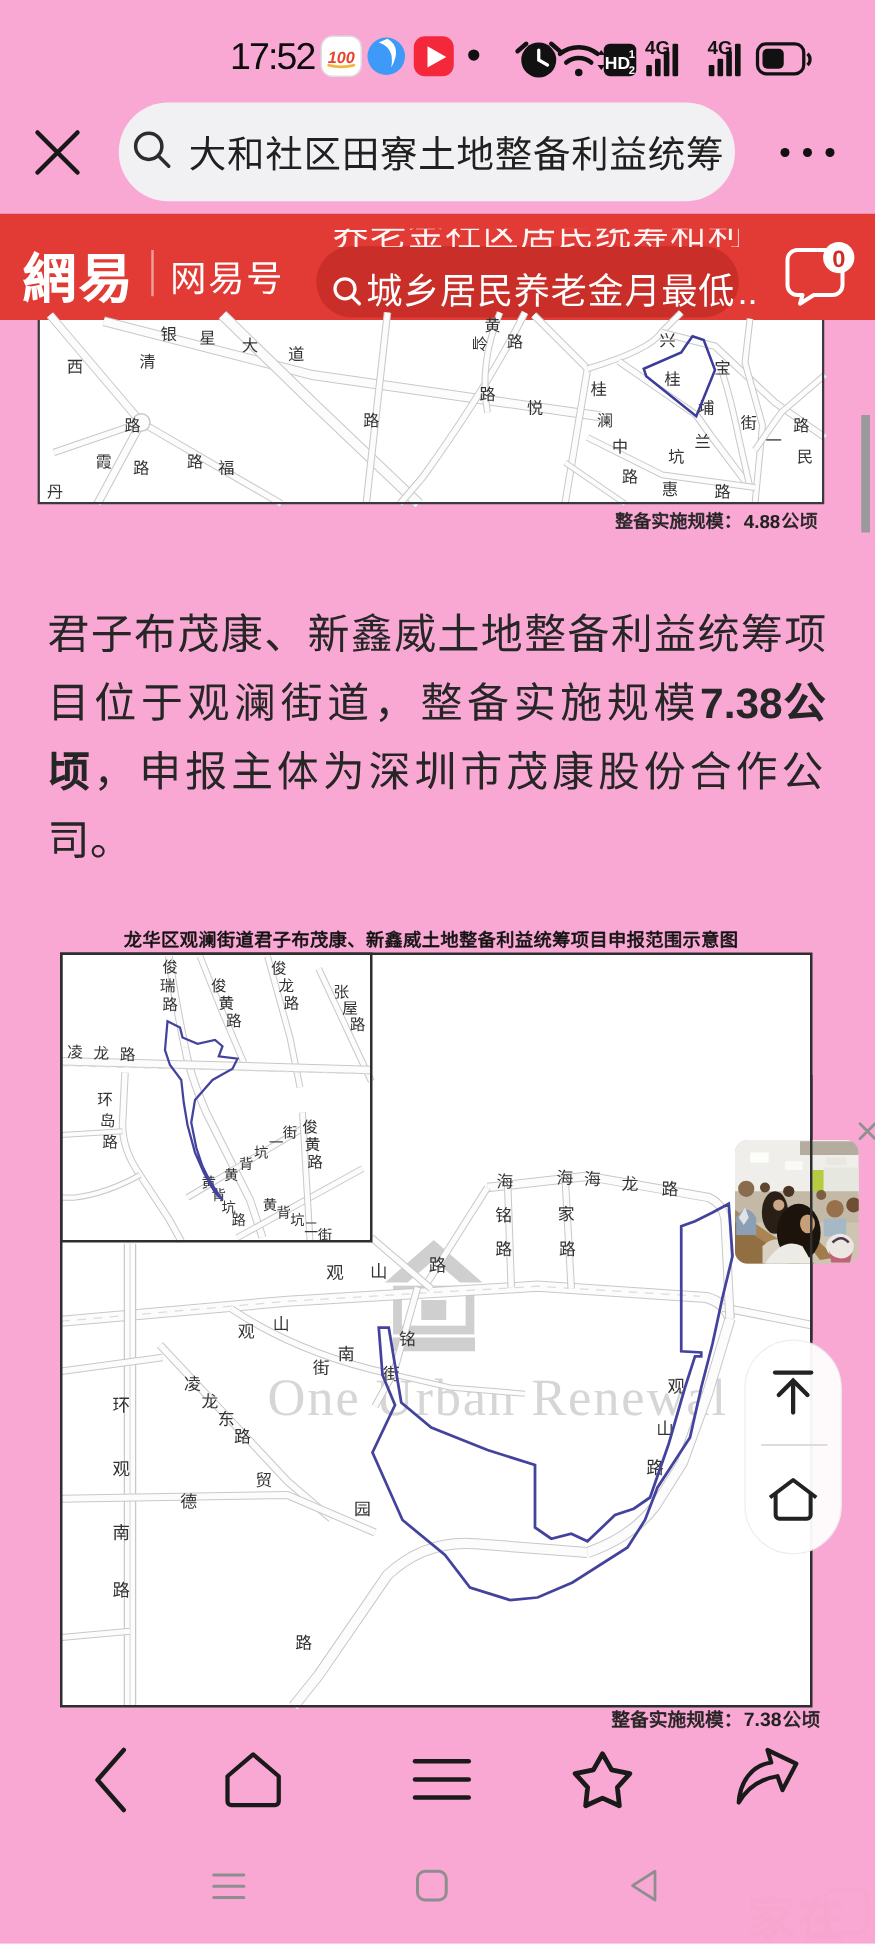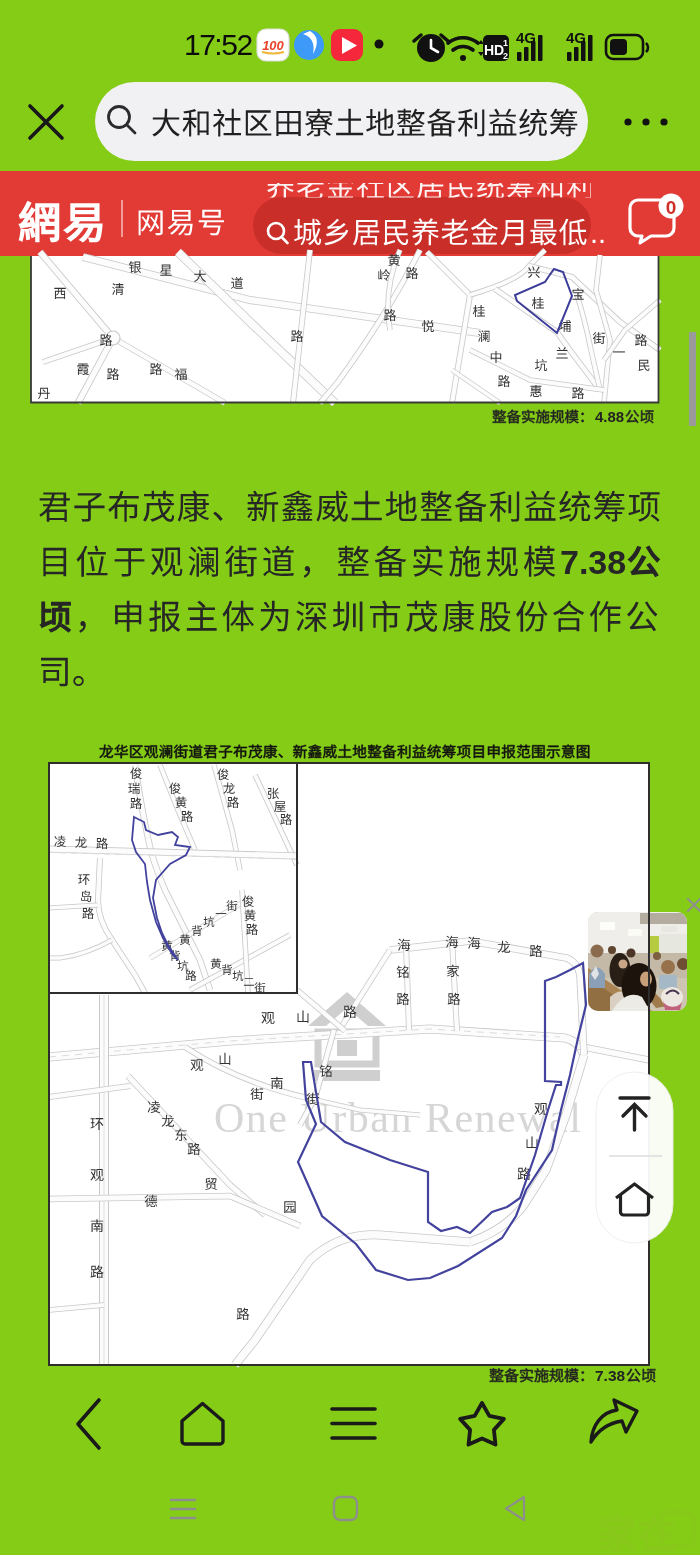--- a/index.html
+++ b/index.html
@@ -1,14 +1,14 @@
 <!DOCTYPE html>
 <html><head><meta charset="utf-8"><style>
 html,body{margin:0;padding:0;background:#fff}
-#page{position:relative;width:700px;height:1555px;overflow:hidden;background:#84cc16;
+#page{position:relative;width:700px;height:1555px;overflow:hidden;background:#f9a8d4;
 font-family:"Liberation Sans",sans-serif}
 svg{display:block}
 text{font-family:"Liberation Sans",sans-serif}
 .ser{font-family:"Liberation Serif",serif}
 </style></head><body>
 <div id="page">
 <svg width="700" height="1555" viewBox="0 0 700 1555">
 <defs>
         <path id="g5927" d="M46 84C46 76 46 66 45 55H6V48H43C39 29 29 9 4 -2C6 -3 9 -6 10 -8C34 3 45 23 50 42C58 19 71 1 90 -8C92 -6 94 -2 96 -1C76 7 63 26 56 48H94V55H53C54 66 54 76 54 84Z"></path>
         <path id="g548c" d="M53 75V-4H60V5H83V-3H90V75ZM60 12V68H83V12ZM44 83C35 80 19 76 6 75C7 73 8 70 8 69C13 69 19 70 25 71V54H5V47H23C18 35 10 21 3 13C4 12 6 9 7 6C13 13 20 25 25 37V-8H32V36C36 31 42 23 44 19L49 25C46 28 36 41 32 45V47H50V54H32V73C38 74 44 75 49 77Z"></path>

